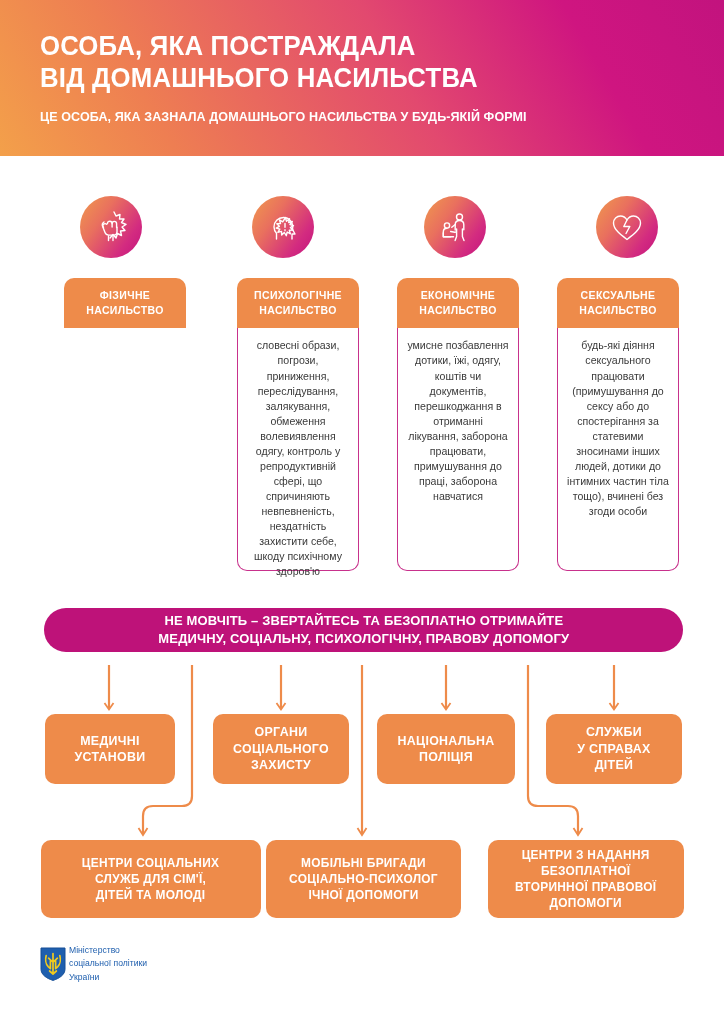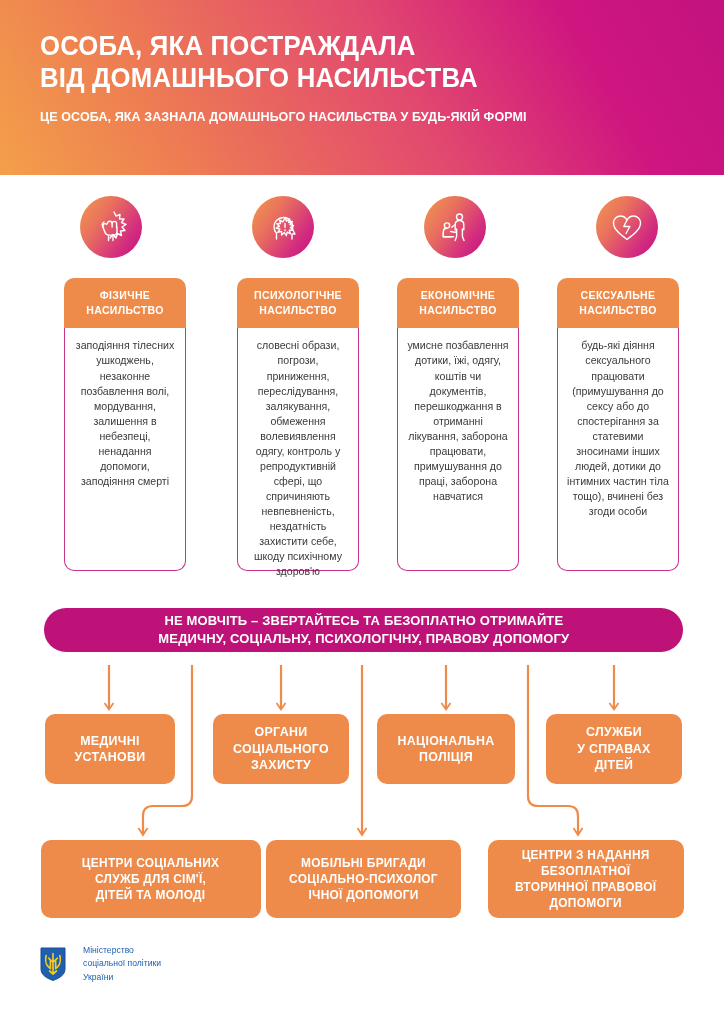--- a/index.html
+++ b/index.html
@@ -6,21 +6,21 @@
   html, body {
     width: 724px; height: 1024px;
     background: #ffffff;
     font-family: "Liberation Sans", "DejaVu Sans", sans-serif;
     overflow: hidden;
   }
   .page { position: relative; width: 724px; height: 1024px; background:#fff; }
 
   
   .header {
-    position: absolute; left:0; top:0; width:724px; height:175px;
+    position: absolute; left:0; top:0; width:724px; height:156px;
     background: linear-gradient(60deg, #F3A04A 0%, #EE7E52 22%, #E2496F 55%, #CF1580 80%, #C2137E 100%);
     overflow: hidden;
   }
   .header-inner { position:absolute; left:40px; top:30px; right:30px; }
   .title-line {
     color:#fff; font-weight:bold; font-size:28px; line-height:1.16;
     letter-spacing:0.2px; text-transform:uppercase;
     transform: scaleX(0.92); transform-origin: left center;
     white-space: nowrap;
   }
@@ -79,21 +79,21 @@
     position:absolute; background:#EE8B4A; border-radius:10px;
     display:flex; align-items:center; justify-content:center;
     color:#fff; font-weight:bold; text-transform:uppercase;
     text-align:center; letter-spacing:0.3px;
   }
   .row1 { top:714px; height:70px; font-size:12.4px; line-height:1.32; }
   .row2 { top:840px; height:78px; font-size:12.4px; line-height:1.3; }
   .row2 .t { transform: scaleX(0.96); }
 
   
-  .footer { position:absolute; left:40px; top:944px; display:flex; align-items:center; gap:17px; }
+  .footer { position:absolute; left:40px; top:944px; display:flex; align-items:center; gap:3px; }
   .shield { width:26px; height:34px; }
   .footer-text { font-size:8.6px; line-height:1.55; color:#1F5FAE; }
   .footer-text div { white-space:nowrap; }
 </style>
 </head>
 <body>
 
 <div class="page">
 
   <div class="header">
@@ -144,21 +144,20 @@
 
   <div class="cards">
 
     <div class="card" style="left:36px">
       <div class="card-head">
         <div>
           <span>ФІЗИЧНЕ</span>
           <span>НАСИЛЬСТВО</span>
         </div>
       </div>
-      <div class="card-body">заподіяння тілесних ушкоджень, незаконне позбавлення волі, мордування, залишення в небезпеці, ненадання допомоги, заподіяння смерті</div>
     </div>
 
     <div class="card" style="left:209px">
       <div class="card-head">
         <div>
           <span>ПСИХОЛОГІЧНЕ</span>
           <span>НАСИЛЬСТВО</span>
         </div>
       </div>
       <div class="card-body">словесні образи, погрози, приниження, переслідування, залякування, обмеження волевиявлення одягу, контроль у репродуктивній сфері, що спричиняють невпевненість, нездатність захистити себе, шкоду психічному здоров'ю</div>

